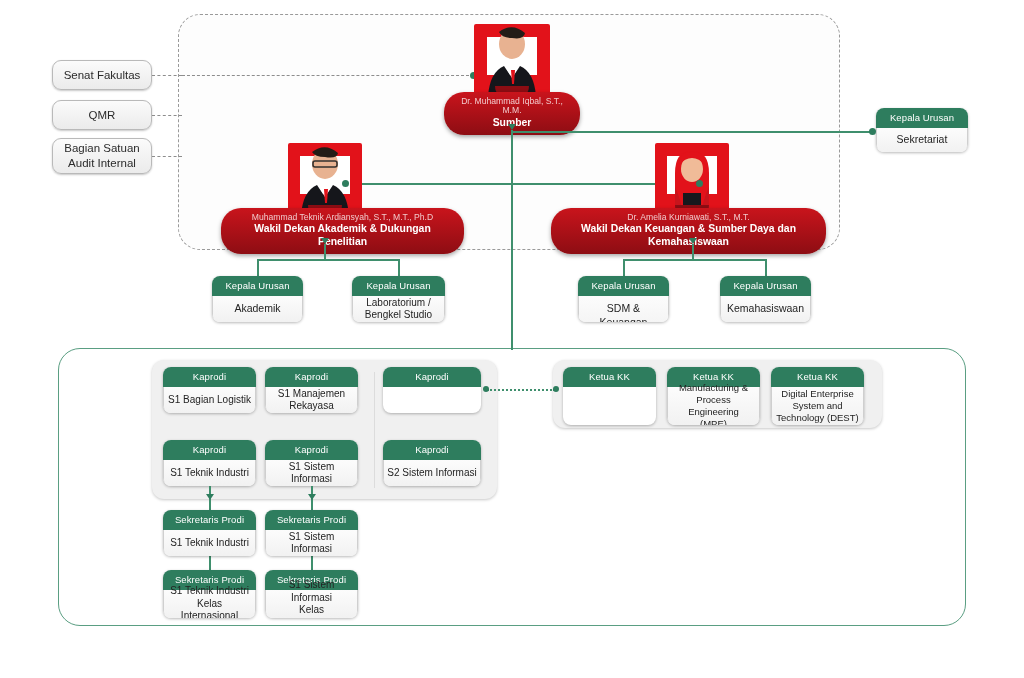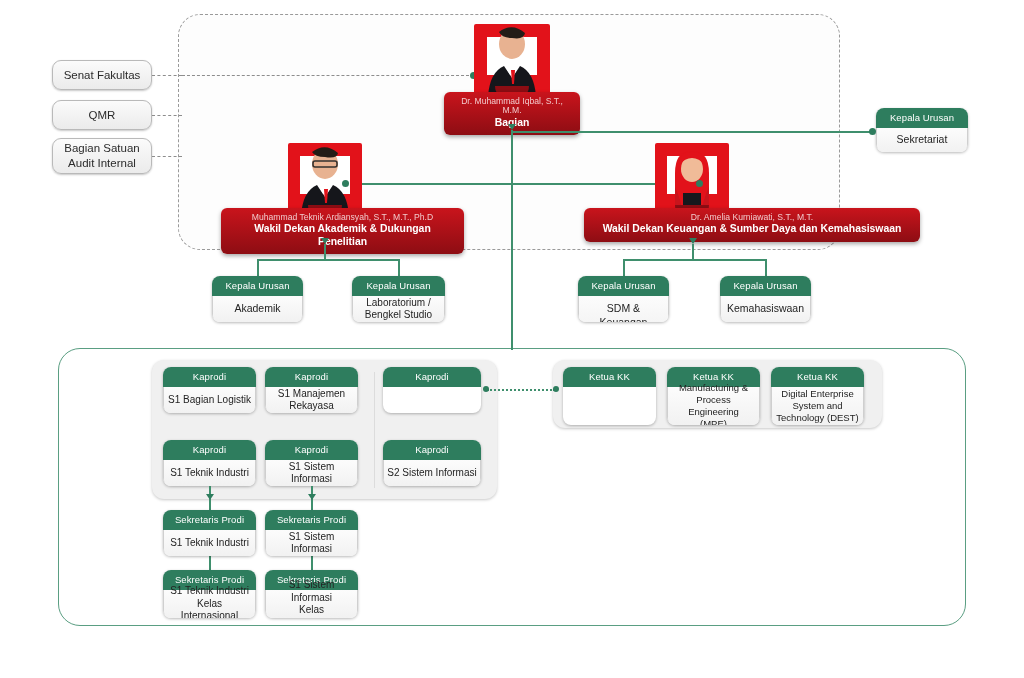--- a/index.html
+++ b/index.html
@@ -73,21 +73,21 @@
   .photo-frame .bg{
     position:absolute;left:0;top:0;width:100%;height:100%;
     background:#e2121a;border-radius:2px;
   }
   .photo-frame .notch{
     position:absolute;background:#ffffff;
   }
   .person-silhouette{position:absolute;left:0;top:0;width:100%;height:100%;overflow:hidden;}
 
   .name-plate{
-    position:absolute;border-radius:6px;
+    position:absolute;border-radius:20px;
     background:linear-gradient(#c9141c,#8d0d13);
     box-shadow:0 2px 4px rgba(0,0,0,.35);
     text-align:center;color:#fff;padding:5px 12px 6px;box-sizing:border-box;
   }
   .name-plate .nm{font-size:8.6px;line-height:1.1;color:#f2c9cb;}
   .name-plate .rl{font-size:10.4px;font-weight:bold;line-height:1.2;margin-top:1px;color:#fff;}
   .plate-tab{
     position:absolute;background:#8d0d13;border-radius:0 0 40px 40px;
   }
 
@@ -152,21 +152,21 @@
         <path d="M14 72 Q16 48 30 42 L38 54 L46 42 Q60 48 62 72 Z" fill="#15161b"></path>
         <path d="M31 42 L38 54 L45 42 L41 40 L38 46 L35 40 Z" fill="#ffffff"></path>
         <path d="M37 46 L41 46 L40 60 L38 60 Z" fill="#e2121a"></path>
         <path d="M25 8 Q38 -2 51 9 Q50 16 38 14 Q28 14 25 8 Z" fill="#241c16"></path>
       </svg>
     </div>
   </div>
   <div class="plate-tab" style="left:495px;top:86px;width:34px;height:14px;"></div>
   <div class="name-plate" style="left:444px;top:92px;width:136px;">
     <div class="nm">Dr. Muhammad Iqbal, S.T., M.M.</div>
-    <div class="rl">Bagian</div>
+    <div class="rl">Sumber</div>
   </div>
   <div class="arrow-dn" style="left:507.5px;top:124px;"></div>
 
   <div class="ln lnv" style="left:511px;top:130px;height:220px;"></div>
 
   <div class="ln lnh" style="left:345px;top:183px;width:355px;"></div>
 
   <div class="ln lnh" style="left:511px;top:131px;width:360px;"></div>
 
   <div class="abs node" style="left:876px;top:108px;width:92px;height:44px;">
@@ -205,21 +205,21 @@
         <path d="M20 30 Q20 8 37 8 Q54 8 54 30 L54 72 L20 72 Z" fill="#e2121a"></path>
         <ellipse cx="37" cy="26" rx="11" ry="13" fill="#f0bb98"></ellipse>
         <path d="M24 22 Q24 9 37 9 Q50 9 50 22 Q44 15 37 15 Q30 15 24 22 Z" fill="#e2121a"></path>
         <path d="M28 50 L46 50 L46 72 L28 72 Z" fill="#17181d"></path>
         <path d="M20 44 Q26 56 28 72 L20 72 Z" fill="#c9141c"></path>
         <path d="M54 44 Q48 56 46 72 L54 72 Z" fill="#c9141c"></path>
       </svg>
     </div>
   </div>
   <div class="plate-tab" style="left:675px;top:205px;width:34px;height:13px;"></div>
-  <div class="name-plate" style="left:584px;top:208px;width:336px;">
+  <div class="name-plate" style="left:551px;top:208px;width:275px;">
     <div class="nm">Dr. Amelia Kurniawati, S.T., M.T.</div>
     <div class="rl">Wakil Dekan Keuangan &amp; Sumber Daya dan Kemahasiswaan</div>
   </div>
   <div class="dot" style="left:696px;top:179.5px;"></div>
   <div class="arrow-dn" style="left:688.5px;top:238px;"></div>
 
   <div class="ln lnv" style="left:324px;top:244px;height:16px;"></div>
   <div class="ln lnh" style="left:257px;top:259px;width:142px;"></div>
   <div class="ln lnv" style="left:257px;top:259px;height:18px;"></div>
   <div class="ln lnv" style="left:398px;top:259px;height:18px;"></div>

